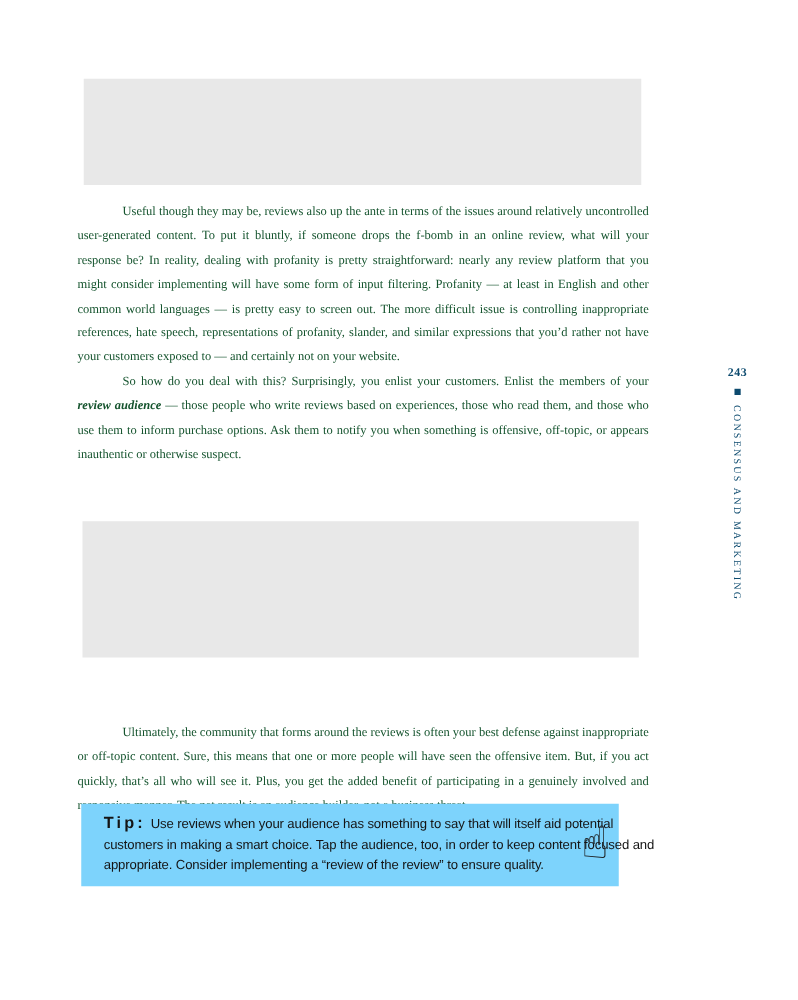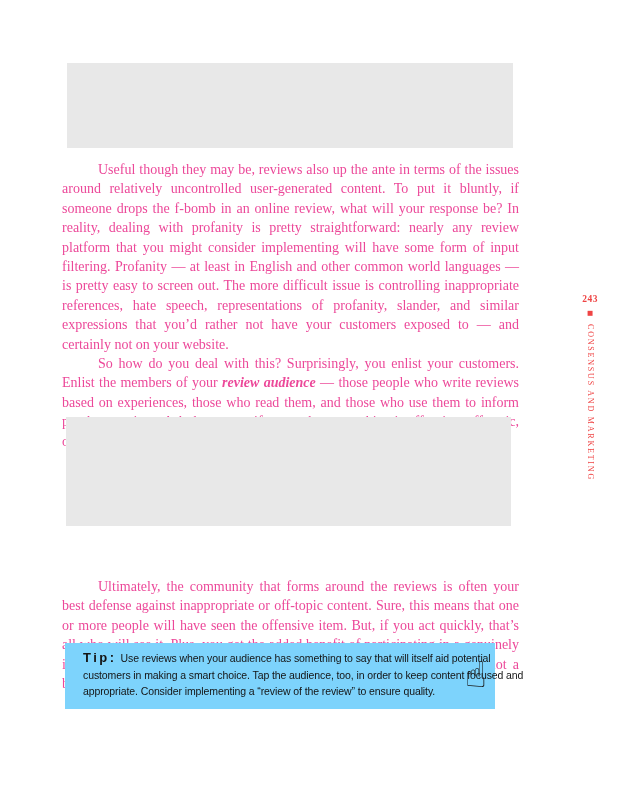--- a/index.html
+++ b/index.html
@@ -18,25 +18,25 @@
   .figure-box.two{left:66px;top:417px;width:445px;height:109px;}
   .body-block{
     position:absolute;
     left:62px;width:457px;
     color:#1d1d1d;
   }
   .body-block.first{top:160px;}
   .body-block.third{top:539px;margin-top:38px;}
   p.para{
     margin:0;
-    font-size:14px;
+    font-size:10px;
     line-height:19.4px;
     text-align:justify;
     text-indent:36px;
-    color:#ec4899;
+    color:#14532d;
   }
   p.para .em{font-style:italic;font-weight:bold;}
   .tip-box{
     position:absolute;
     left:65px;top:643px;
     width:430px;height:66px;
     background:#7dd3fc;
   }
   .tip-text{
     position:absolute;
@@ -61,21 +61,21 @@
     font-family:"DejaVu Sans",sans-serif;
     font-size:36px;
     line-height:1;
     color:#1a1a1a;
   }
   .sidebar{
     position:absolute;
     left:581px;top:294px;
     width:18px;
     text-align:center;
-    color:#ef4444;
+    color:#0c4a6e;
   }
   .page-num{
     display:block;
     font-family:"Liberation Serif","DejaVu Serif",serif;
     font-weight:bold;
     font-size:9.5px;
     letter-spacing:0.5px;
   }
   .square-sep{
     display:block;

